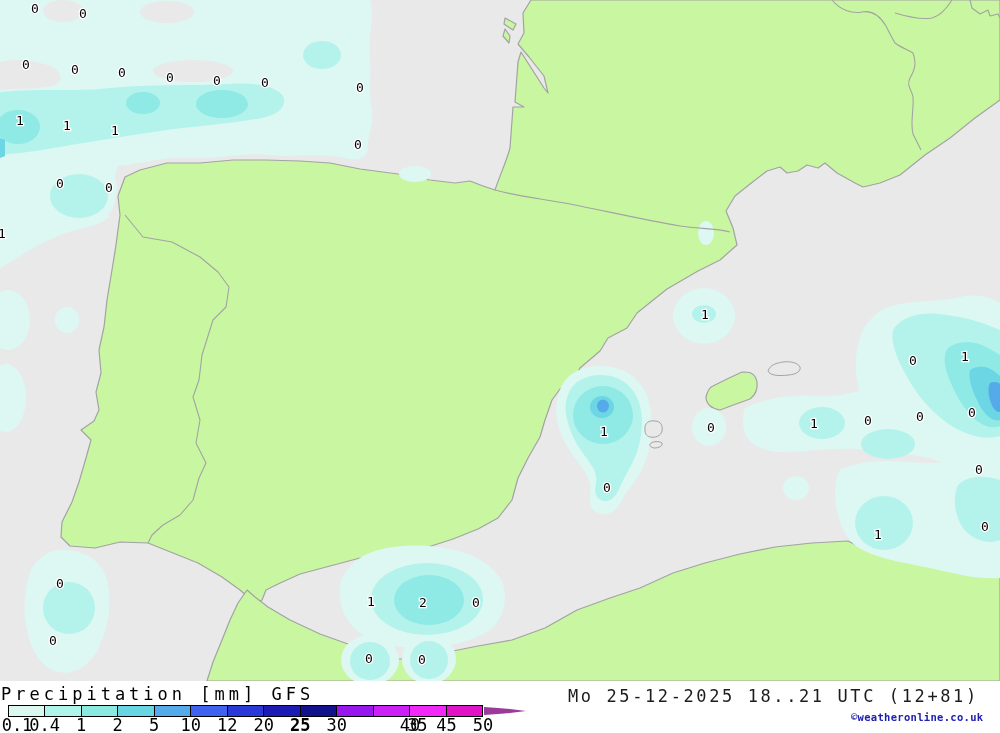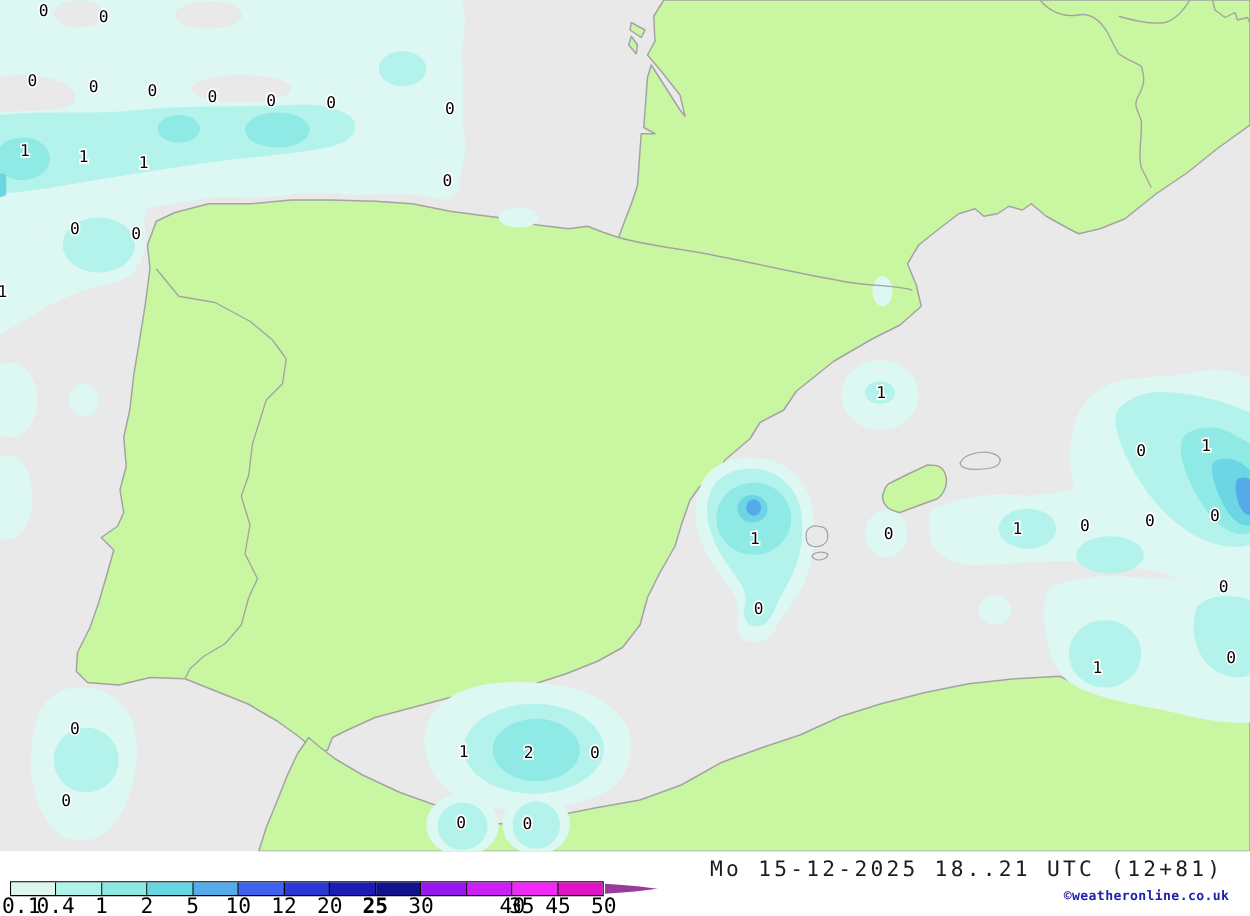--- a/index.html
+++ b/index.html
@@ -203,20 +203,21 @@
         <text x="60" y="587.5" class="ann">0</text>
         <text x="53" y="644.5" class="ann">0</text>
         <text x="371" y="605.5" class="ann">1</text>
         <text x="423" y="606.5" class="ann">2</text>
         <text x="476" y="606.5" class="ann">0</text>
         <text x="369" y="662.5" class="ann">0</text>
         <text x="422" y="663.5" class="ann">0</text>
       </g>
   </svg>
 
+  <div class="legend-title">Precipitation [mm] GFS</div>
 
   <div class="colorbar" id="colorbar">
       <div class="seg" style="background: rgb(220, 247, 240);"></div>
       <div class="seg" style="background: rgb(174, 244, 234);"></div>
       <div class="seg" style="background: rgb(138, 233, 225);"></div>
       <div class="seg" style="background: rgb(104, 214, 226);"></div>
       <div class="seg" style="background: rgb(85, 171, 233);"></div>
       <div class="seg" style="background: rgb(63, 98, 240);"></div>
       <div class="seg" style="background: rgb(43, 56, 216);"></div>
       <div class="seg" style="background: rgb(28, 28, 180);"></div>
@@ -241,15 +242,15 @@
       <div class="scale-label" style="left: 227.231px;">12</div>
       <div class="scale-label" style="left: 263.769px;">20</div>
       <div class="scale-label" style="left: 300.308px; font-weight: bold;">25</div>
       <div class="scale-label" style="left: 336.846px;">30</div>
       <div class="scale-label" style="left: 373.385px; margin-left: 44px;">35</div>
       <div class="scale-label" style="left: 409.923px;">40</div>
       <div class="scale-label" style="left: 446.462px;">45</div>
       <div class="scale-label" style="left: 483px;">50</div>
     </div>
 
-  <div class="datetime">Mo 15-12-2025 18..21 UTC (12+81)</div>
+  <div class="datetime">Mo 25-12-2025 18..21 UTC (12+81)</div>
   <div class="copyright">©weatheronline.co.uk</div>
 </div>
 
 </body></html>

